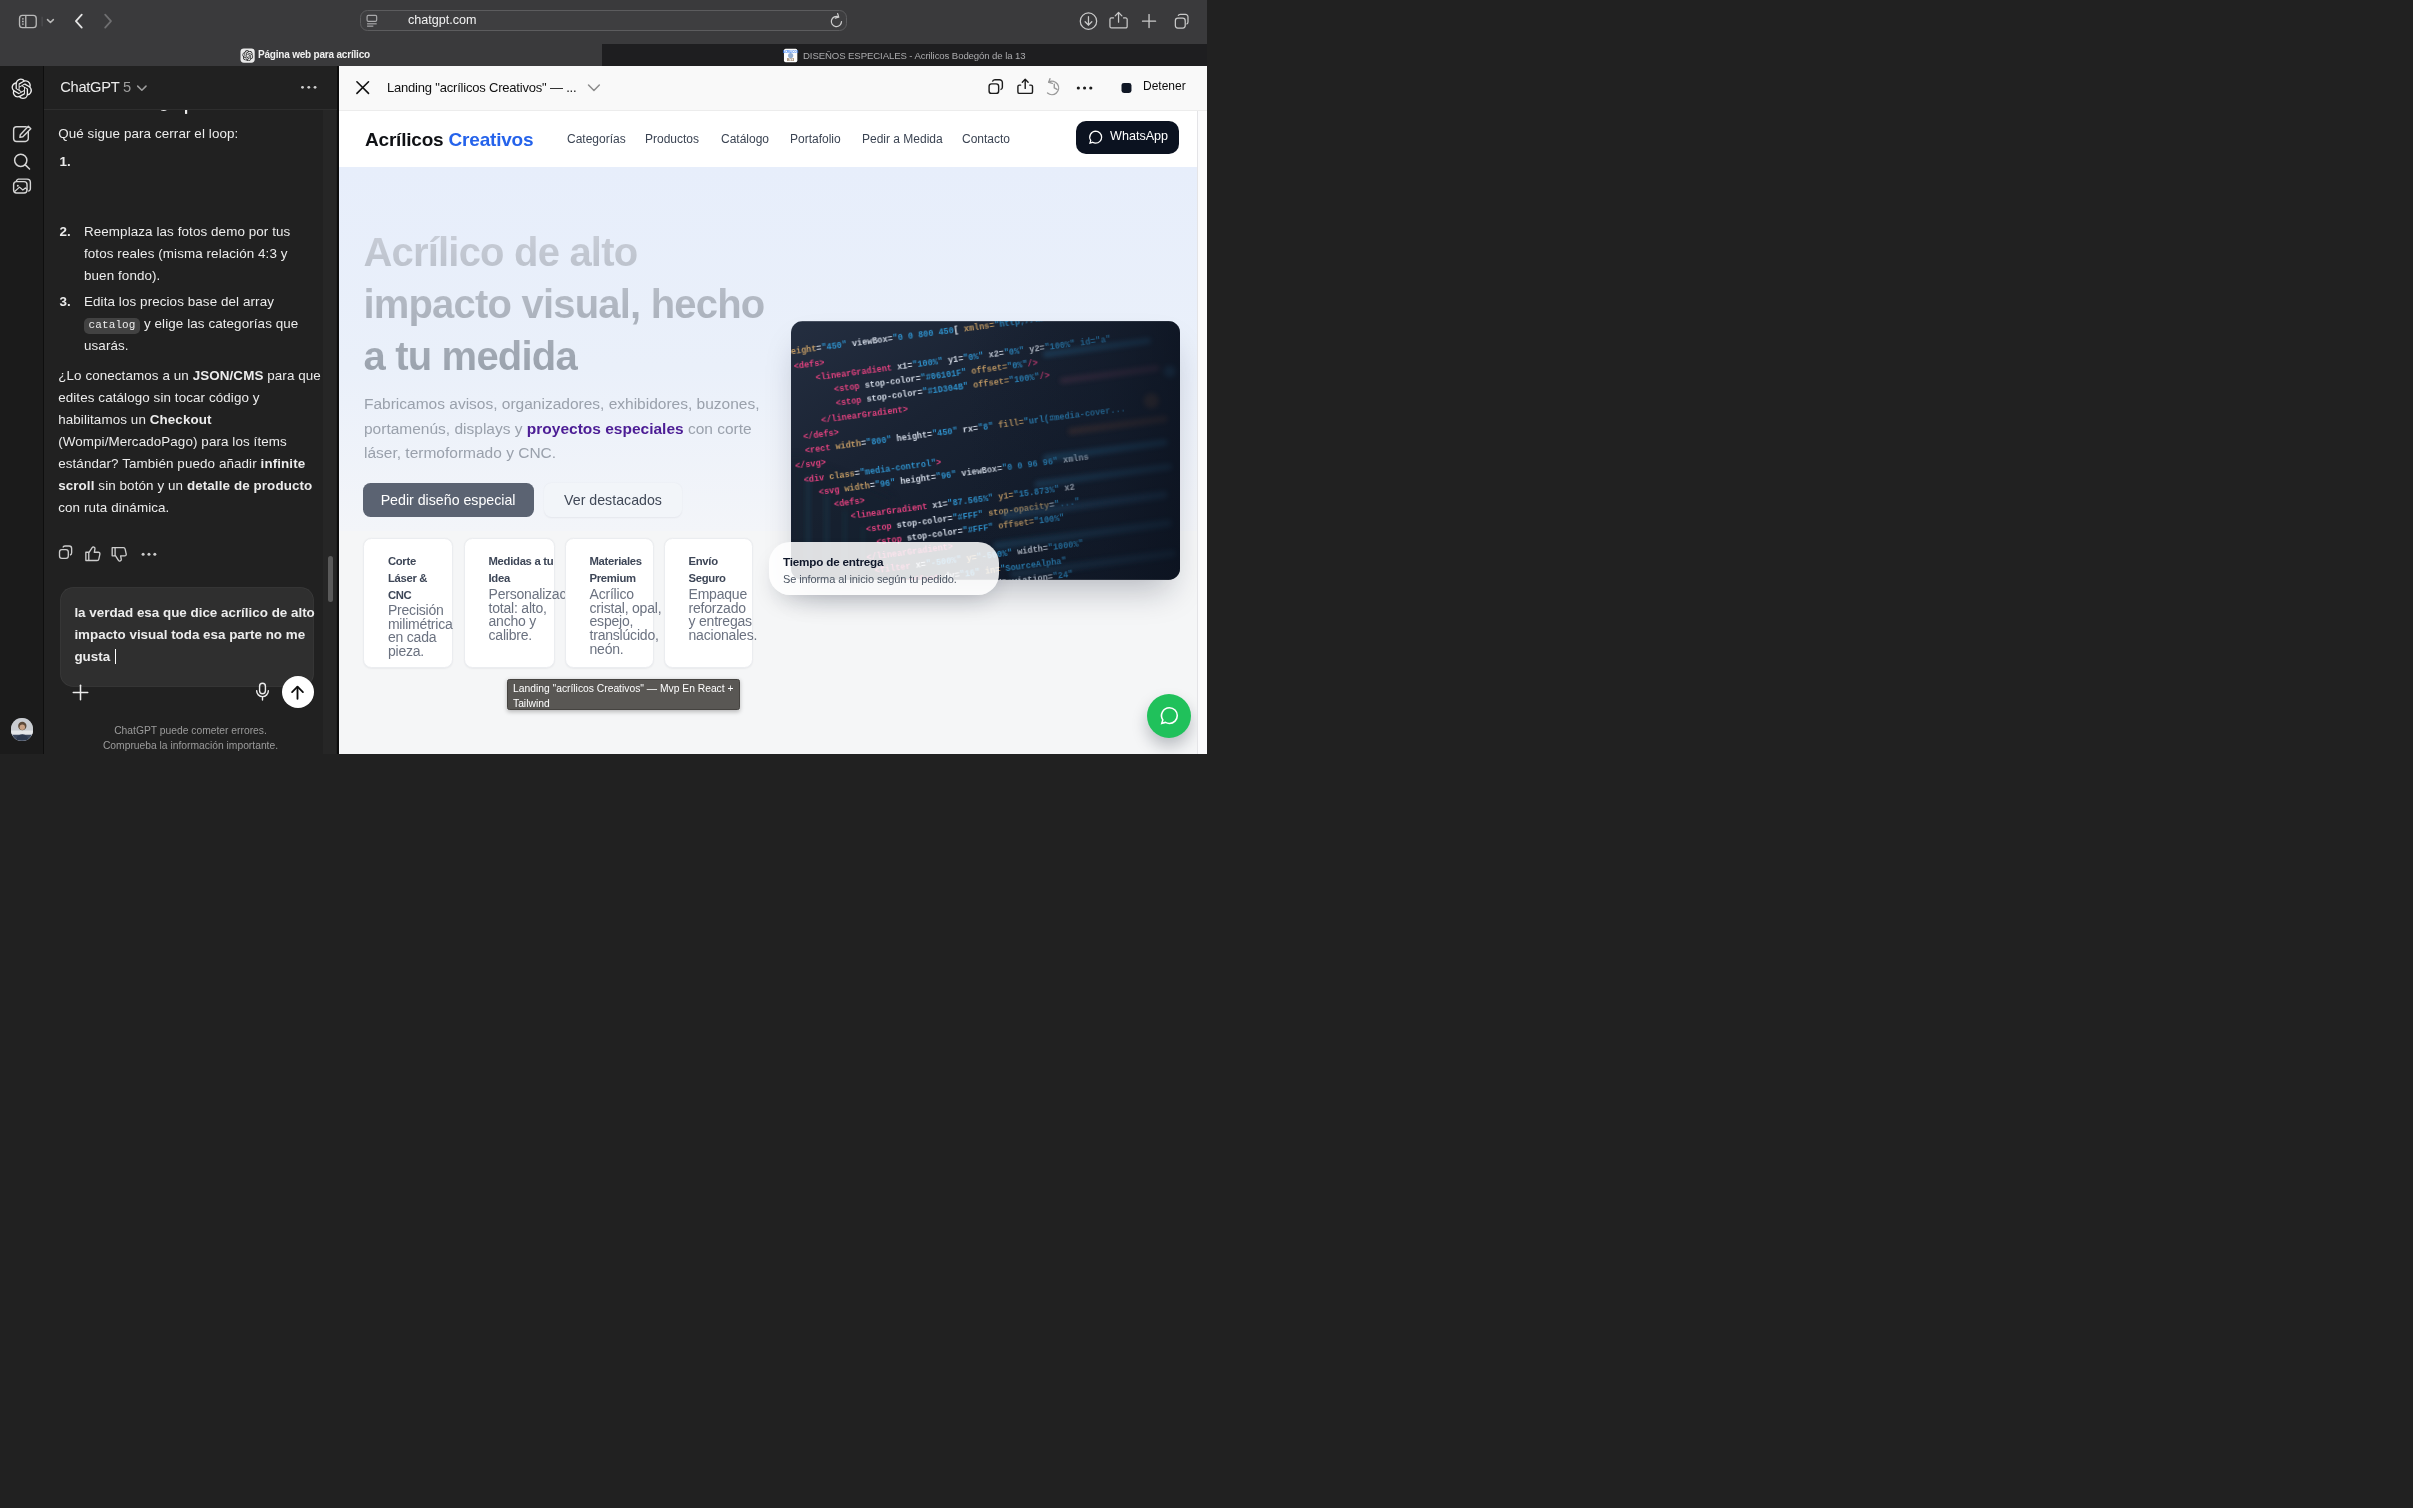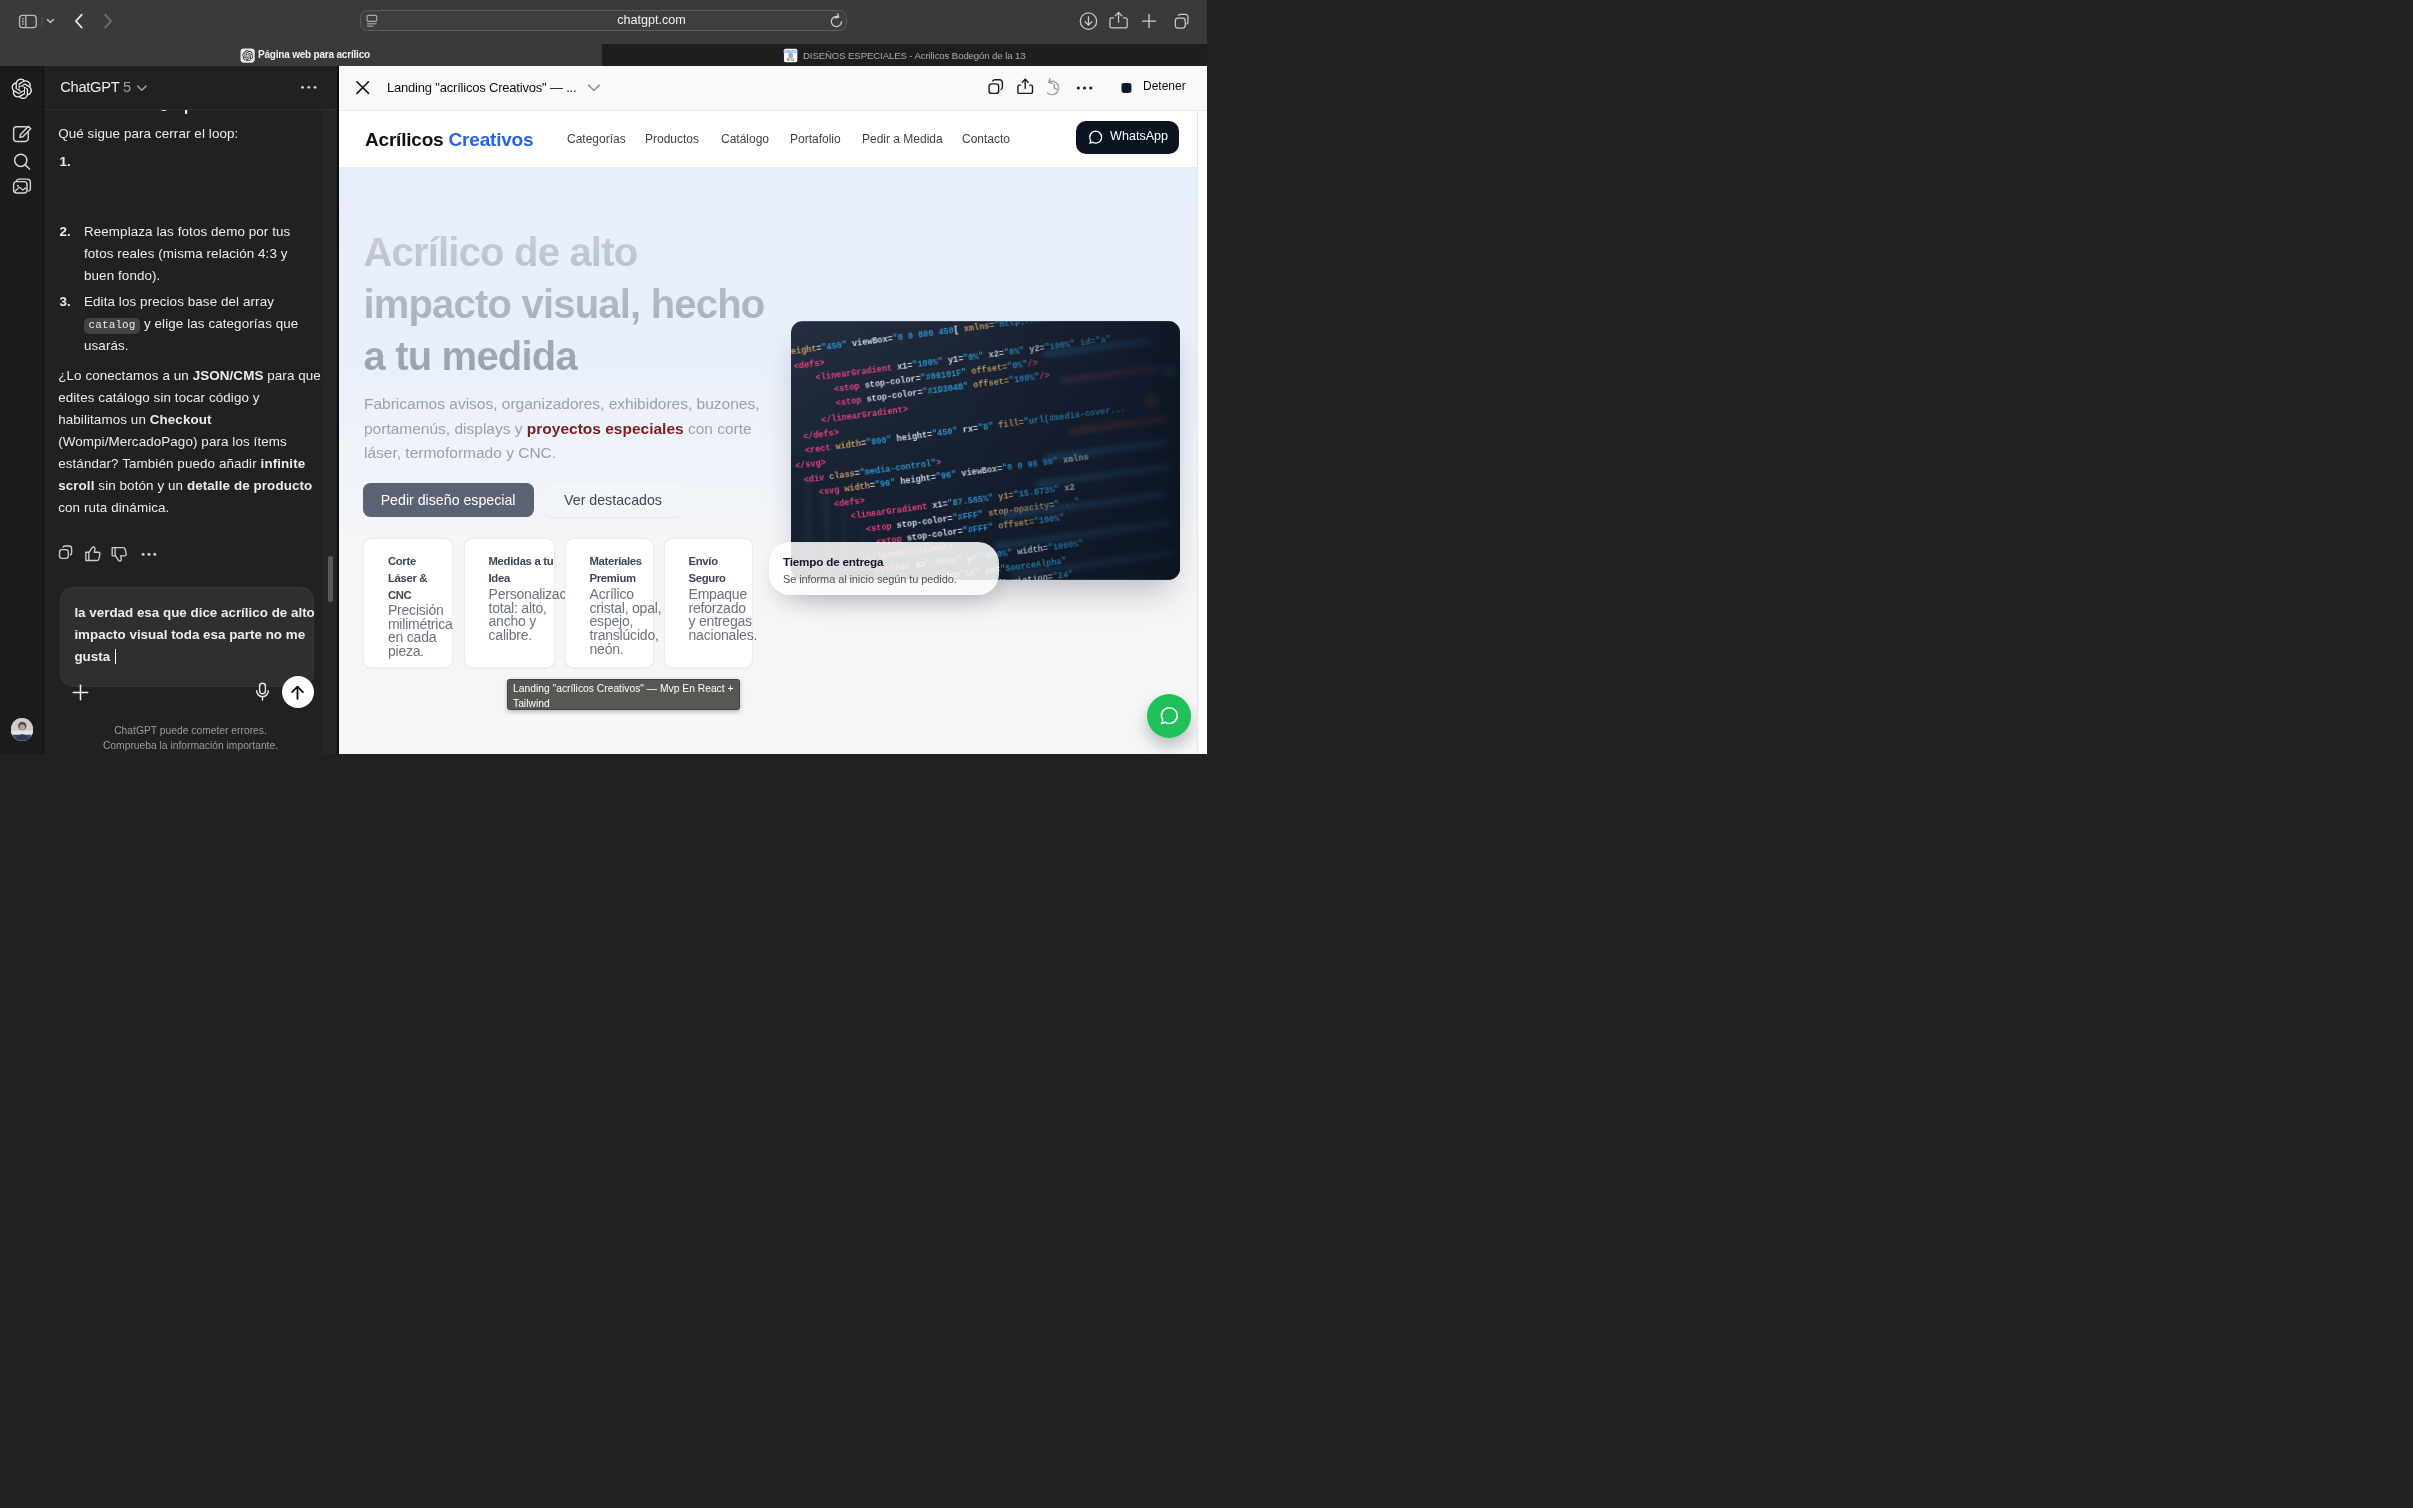--- a/index.html
+++ b/index.html
@@ -7,21 +7,21 @@
     font-family:"Liberation Sans", sans-serif; -webkit-font-smoothing:antialiased; }
   .abs { position:absolute; }
 
   
   #toolbar { position:absolute; left:0; top:0; width:1207px; height:44px; background:#3a3a3c; }
   #tabbar { position:absolute; left:0; top:44px; width:1207px; height:22px; background:#3a3a3c; }
   #tab2 { position:absolute; left:602px; top:0; width:605px; height:22px; background:#1e1e20; }
   #urlfield { position:absolute; left:360px; top:10px; width:487px; height:21.4px;
     border:0.8px solid #5c5c5e; border-radius:7.5px; background:#3e3e40; }
   #urltext { position:absolute; left:360px; top:10px; width:487px; height:21.4px; line-height:21px;
-    text-align:center; color:#f2f2f2; font-size:12.6px;margin-left:48px; }
+    text-align:left; color:#f2f2f2; font-size:12.6px;margin-left:48px; }
 
   
   #app { position:absolute; left:0; top:66px; width:1207px; height:688px; background:#212121; }
   #rail { position:absolute; left:0; top:0; width:44px; height:688px; background:#1b1b1b; border-right:0.8px solid #0e0e0e; }
   #chat { position:absolute; left:44px; top:0; width:293px; height:688px; background:#212121; }
   #canvas { position:absolute; left:337px; top:0; width:870px; height:688px; background:#fff; }
 
   
   .msg { position:absolute; left:14.2px; color:#ececec; font-size:13.4px; line-height:22px; letter-spacing:0.1px; white-space:nowrap; }
   .msg div { height:22px; }
@@ -46,21 +46,21 @@
   #page { position:absolute; left:0; top:45px; width:860px; height:643px; background:#f5f6f7; overflow:hidden; }
   #gutter { position:absolute; left:860px; top:45px; width:10px; height:643px; background:#fbfbfc; border-left:0.8px solid #e4e4e7; }
   #lnav { position:absolute; left:0; top:0; width:860px; height:56px; background:#fff; }
   #hero { position:absolute; left:0; top:56px; width:860px; height:364px;
      background:linear-gradient(180deg,#e7eefb 0%, #eaf0fa 55%, #f3f5f9 100%); }
   .navlink { position:absolute; top:0; height:56px; line-height:56px; color:#3b4453; font-size:12px; }
   #wapill { position:absolute; left:739px; top:9.6px; width:103px; height:33px; background:#0b1220; border-radius:10px; }
   #h1 { position:absolute; left:26.4px; top:115px; font-size:40px; line-height:52px; font-weight:700; letter-spacing:-0.8px;
      background:linear-gradient(180deg,#c8cdd7 5%,#99a1ac 95%); -webkit-background-clip:text; background-clip:text; color:transparent; }
   #heroP { position:absolute; left:27px; top:281px; font-size:15.5px; line-height:24.5px; color:#9aa1ac; }
-  #heroP b { font-weight:700; color:#7f1d1d;text-align:right; }
+  #heroP b { font-weight:700; color:#4c1d95;text-align:right; }
   .hbtn { position:absolute; top:372px; height:34px; border-radius:7.5px; font-size:14.2px; text-align:center; }
   #btn1 { left:25.6px; width:171px; background:#5b6372; color:#fff; line-height:34px; }
   #btn2 { left:207px; width:138px; background:#f2f5f9; color:#414958; line-height:34px; box-shadow:0 0.8px 1.7px rgba(16,24,40,.06); }
   #codeimg { position:absolute; left:454px; top:210px; width:389px; height:259px; border-radius:11.7px; overflow:hidden;
      box-shadow:0 18.4px 34px -10px rgba(15,23,42,.28); }
   #delivery { position:absolute; left:432px; top:431px; width:230px; height:53px; border-radius:21px;
      background:rgba(255,255,255,.86); box-shadow:0 11.7px 23.5px -8.4px rgba(15,23,42,.22); }
   #delivery .t { position:absolute; left:14px; top:13.4px; font-size:11.7px; font-weight:700; color:#0f172a; letter-spacing:-0.2px; }
   #delivery .s { position:absolute; left:14px; top:31px; font-size:11px; color:#4b5563; letter-spacing:-0.1px; }
   .card { position:absolute; top:427px; width:90px; height:130px; background:#fff; border:0.8px solid #ebedf0;

